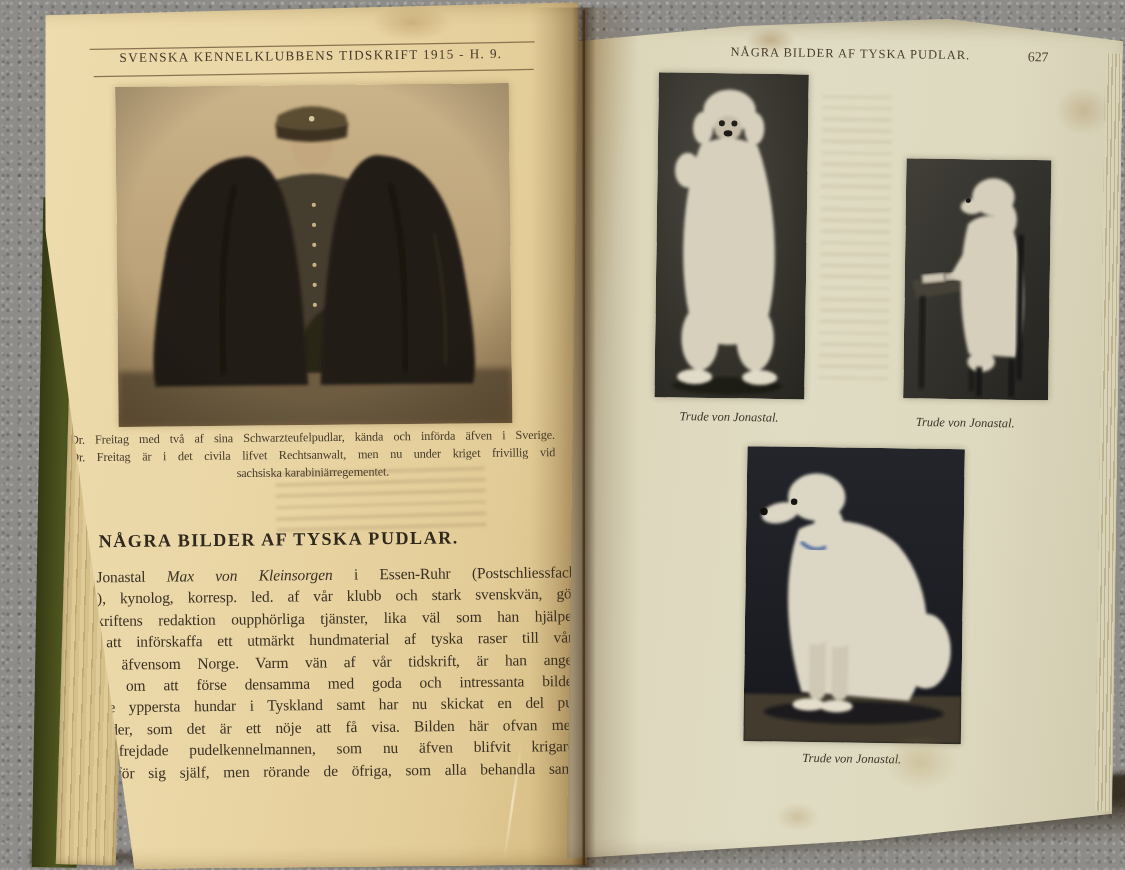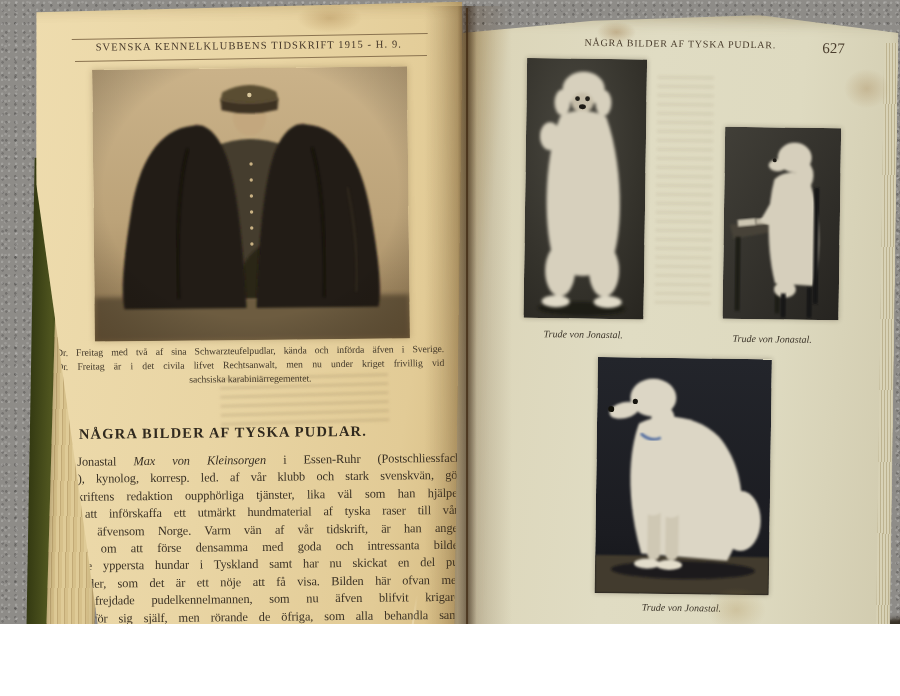--- a/index.html
+++ b/index.html
@@ -1,17 +1,17 @@
 <!DOCTYPE html>
 <html><head>
 <meta charset="utf-8">
 <style>
   html,body{margin:0;padding:0;}
   body{width:900px;height:696px;overflow:hidden;font-family:"Liberation Serif","DejaVu Serif",serif;}
-  .scene{position:relative;width:900px;height:624px;overflow:hidden;
+  .scene{position:relative;width:900px;height:696px;overflow:hidden;
     background-color:#8e8c88;
     background-image:
       radial-gradient(circle at 30% 40%, rgba(255,255,255,.18) 0 1px, transparent 1.6px),
       radial-gradient(circle at 70% 60%, rgba(0,0,0,.20) 0 1px, transparent 1.6px),
       radial-gradient(circle at 50% 20%, rgba(255,255,255,.13) 0 1px, transparent 1.6px),
       radial-gradient(circle at 20% 80%, rgba(0,0,0,.16) 0 1px, transparent 1.6px);
     background-size:7px 7px,9px 9px,11px 11px,13px 13px;}
   .abs{position:absolute;}
 
   
@@ -53,21 +53,21 @@
   .crease{position:absolute;width:2px;background:linear-gradient(180deg,rgba(255,248,224,0),rgba(255,248,224,.55),rgba(255,248,224,0));}
   .lp-crease{left:372px;top:592px;height:96px;transform:rotate(9deg);z-index:4;}
 
   
   .page-right{left:458px;top:14px;width:436px;height:678px;z-index:3;transform:rotate(0.8deg);
     background:linear-gradient(95deg,#cfbd8e 0%,#dcd6ba 10%,#e0dcc3 40%,#dedac0 70%,#d2ccb0 96%,#c6bfa0 100%);
     clip-path:polygon(0 22px,30% 8px,68% 0,100% 16px,100% 634px,55% 658px,0 676px);
     box-shadow:inset 16px 0 26px -12px rgba(100,68,28,.45), inset 0 14px 16px -10px rgba(105,85,45,.35), inset 0 -12px 16px -10px rgba(90,70,40,.35);}
   .rp-header{position:absolute;left:68px;top:24px;width:300px;text-align:center;
     font-size:10px;letter-spacing:0.8px;color:#4a3d2d;white-space:nowrap;}
-  .rp-pagenum{position:absolute;left:360px;top:24px;font-size:15px;color:#4a3d2d;}
+  .rp-pagenum{position:absolute;left:360px;top:24px;font-size:11px;color:#4a3d2d;}
   .rp-photo1{position:absolute;left:65px;top:46px;width:120px;height:260px;box-shadow:0 0 5px rgba(40,30,15,.3);}
   .rp-photo2{position:absolute;left:264px;top:112px;width:116px;height:192px;box-shadow:0 0 5px rgba(40,30,15,.3);}
   .rp-photo3{position:absolute;left:140px;top:344px;width:174px;height:236px;box-shadow:0 0 5px rgba(40,30,15,.3);}
   .rp-caption{position:absolute;font-style:italic;font-size:10px;color:#3c352a;text-align:center;white-space:nowrap;}
   .rp-cap1{left:40px;top:316px;width:170px;}
   .rp-cap2{left:249px;top:318px;width:130px;}
   .rp-cap3{left:140px;top:588px;width:174px;}
   .rp-ghost{left:196px;top:62px;width:56px;height:228px;opacity:.55;}
   .rp-edge{position:absolute;left:422px;top:26px;width:13px;height:606px;
     background:repeating-linear-gradient(90deg,#d9d3b7 0 2px,#b9ae8a 2px 3px);opacity:.85;}

